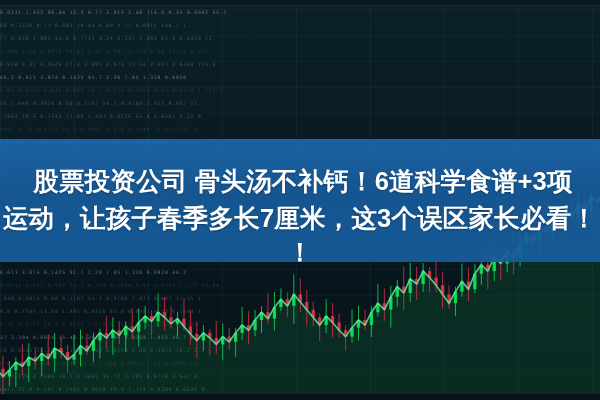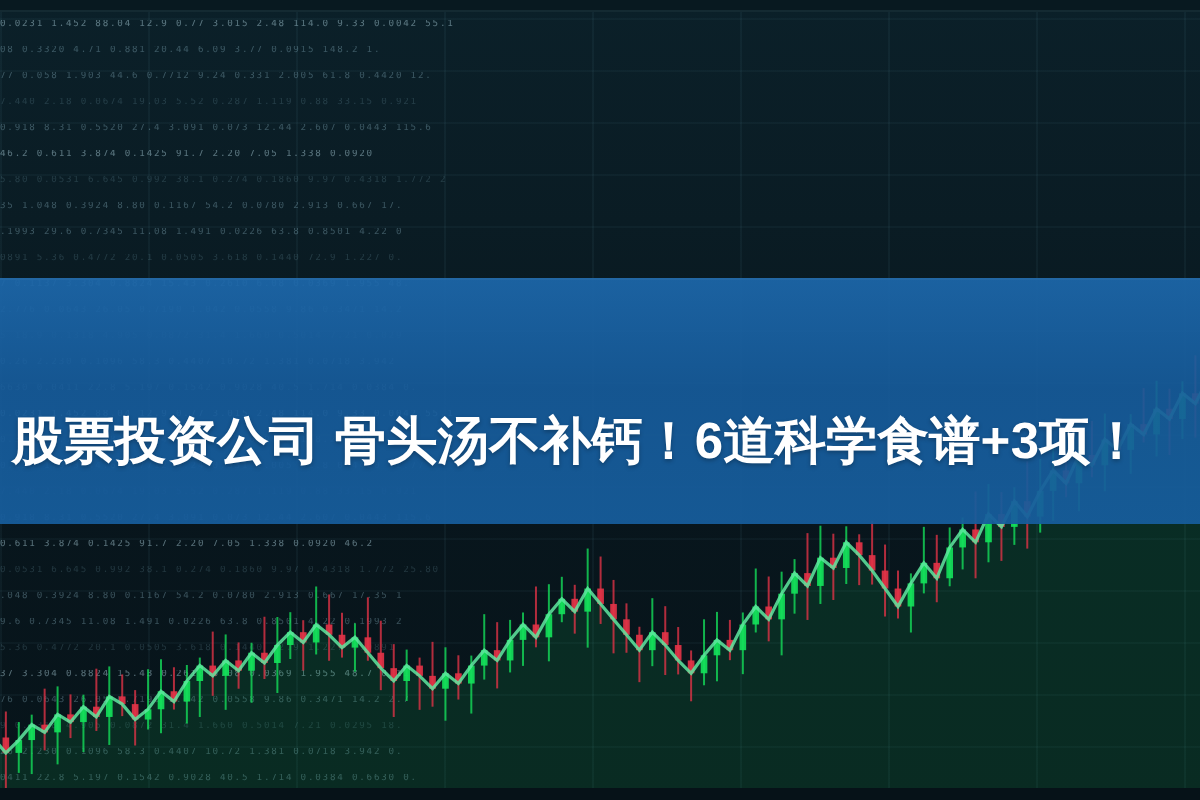--- a/index.html
+++ b/index.html
@@ -74,21 +74,21 @@
     position:absolute;inset:0;
     background:linear-gradient(180deg,
       rgba(34,112,180,.45) 0%,
       rgba(18,80,140,.10) 45%,
       rgba(22,92,154,.42) 100%);
     pointer-events:none;
   }
 
   .headline{
     position:absolute;left:0;top:139px;width:600px;height:140px;
-    display:flex;flex-direction:row;
+    display:flex;flex-direction:column;
     align-items:center;justify-content:flex-start;
     padding-top:24px;
     box-sizing:border-box;
     pointer-events:none;
   }
   .hl-line{
     color:#ffffff;
     font-weight:bold;
     font-size:25.5px;
     line-height:37px;
@@ -353,16 +353,17 @@
   </div>
 
   <div class="bottom-strip"></div>
 
   <div class="band">
     <div class="band-sheen"></div>
   </div>
 
   <div class="headline">
     <div class="hl-line l1">股票投资公司 骨头汤不补钙！6道科学食谱+3项</div>
+    <div class="hl-line l2">运动，让孩子春季多长7厘米，这3个误区家长必看！</div>
     <div class="hl-line l3">！</div>
   </div>
 
 </div>
 
 </body></html>

